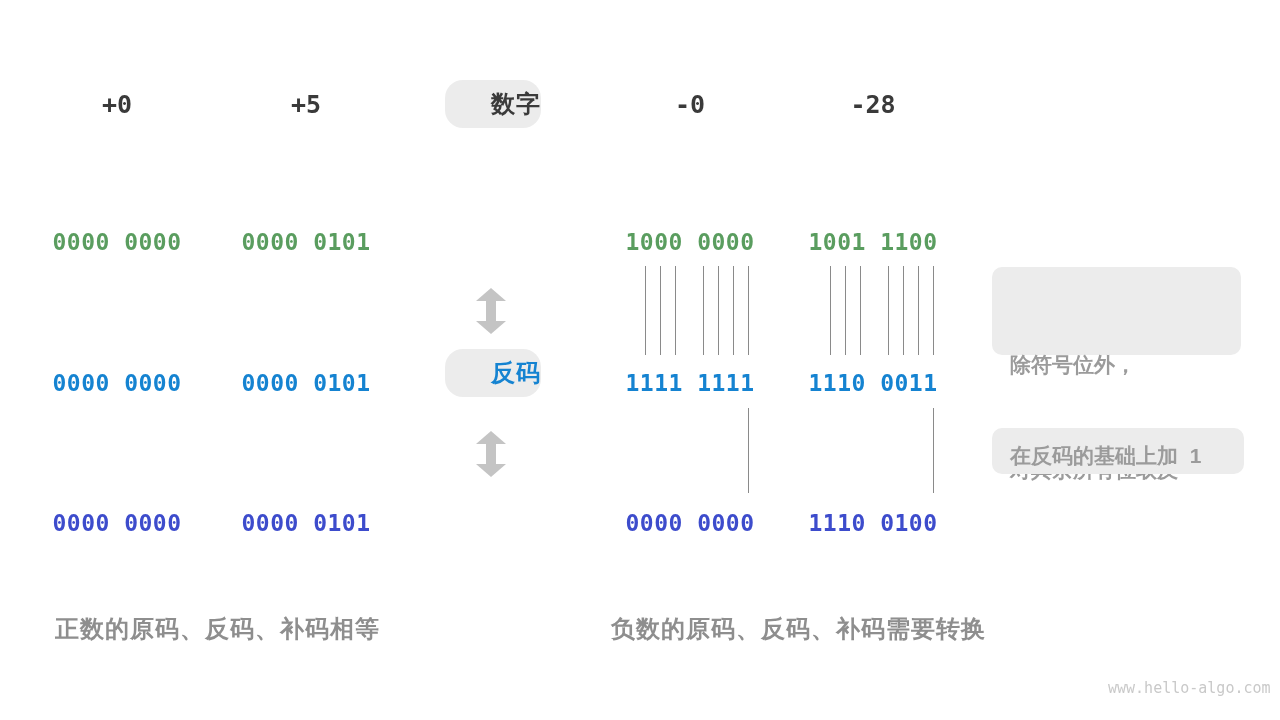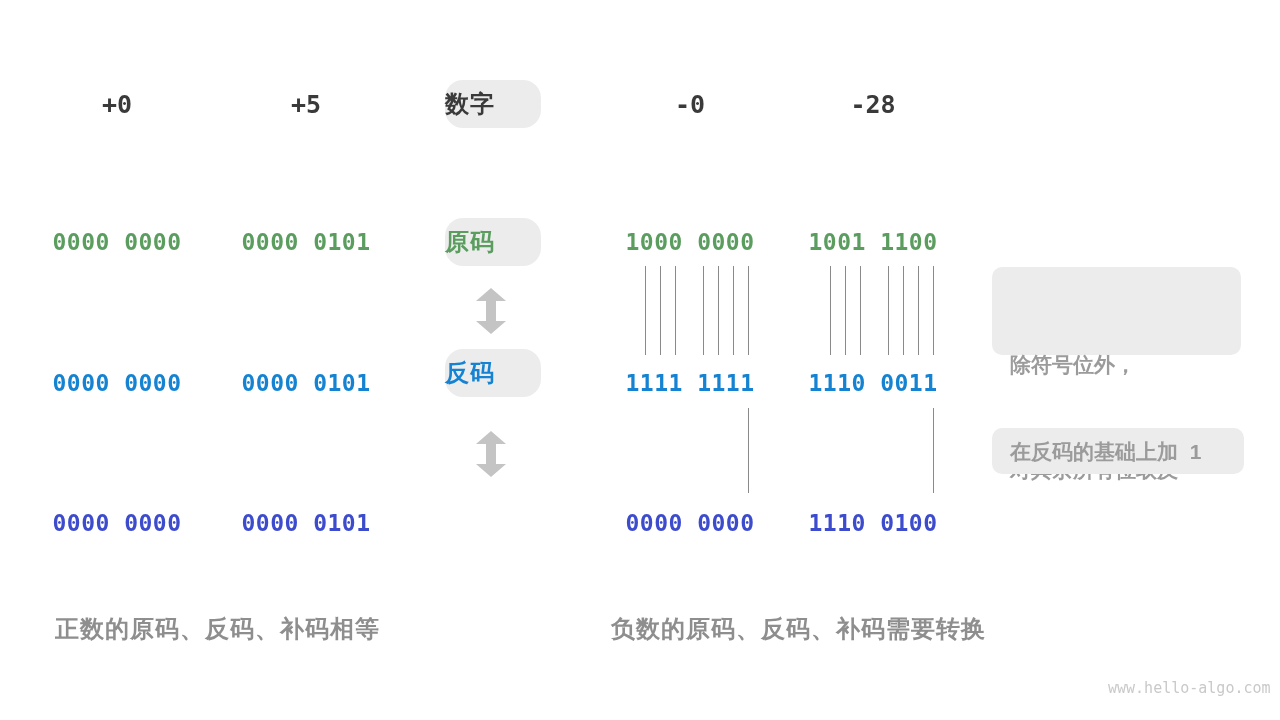--- a/index.html
+++ b/index.html
@@ -23,21 +23,21 @@
   .green{color:var(--green);}
   .blue{color:var(--blue);}
   .indigo{color:var(--indigo);}
   
   .tag{
     position:absolute;
     transform:translate(-50%,-50%);
     width:96px;height:48px;
     background:var(--boxbg);
     border-radius:18px;
-    display:flex;align-items:center;justify-content:flex-start;
+    display:flex;align-items:center;justify-content:flex-end;
     font-size:24px;font-weight:bold;
     letter-spacing:1px;
   }
   
   .vline{
     position:absolute;
     width:1px;
     background:var(--line);
   }
   
@@ -83,23 +83,20 @@
   <span class="mono hdr" style="left:690px;top:104px">-0</span>
   <span class="mono hdr" style="left:873px;top:104px">-28</span>
   <div class="tag" style="left:493px;top:104px;color:var(--dark)">
     <span>数字</span>
   </div>
 
   <span class="mono bin green" style="left:117px;top:242px">0000 0000</span>
   <span class="mono bin green" style="left:306px;top:242px">0000 0101</span>
   <span class="mono bin green" style="left:690px;top:242px">1000 0000</span>
   <span class="mono bin green" style="left:873px;top:242px">1001 1100</span>
-  <div class="tag green" style="left:493px;top:242px">
-    <span>原码</span>
-  </div>
 
   <div id="flip-lines">
       <div class="vline" style="left: 645px; top: 266px; height: 89px;"></div>
       <div class="vline" style="left: 660px; top: 266px; height: 89px;"></div>
       <div class="vline" style="left: 675px; top: 266px; height: 89px;"></div>
       <div class="vline" style="left: 703px; top: 266px; height: 89px;"></div>
       <div class="vline" style="left: 718px; top: 266px; height: 89px;"></div>
       <div class="vline" style="left: 733px; top: 266px; height: 89px;"></div>
       <div class="vline" style="left: 748px; top: 266px; height: 89px;"></div>
       <div class="vline" style="left: 830px; top: 266px; height: 89px;"></div>
@@ -136,21 +133,21 @@
 
   <span class="mono bin indigo" style="left:117px;top:523px">0000 0000</span>
   <span class="mono bin indigo" style="left:306px;top:523px">0000 0101</span>
   <span class="mono bin indigo" style="left:690px;top:523px">0000 0000</span>
   <span class="mono bin indigo" style="left:873px;top:523px">1110 0100</span>
 
   <div class="note" style="left:992px;top:267px;width:249px;height:88px">
     <div>除符号位外，</div>
     <div>对其余所有位取反</div>
   </div>
-  <div class="note" style="left:992px;top:428px;width:252px;height:46px;display:flex;align-items:center">
+  <div class="note" style="left:992px;top:428px;width:252px;height:46px;display:flex;align-items:flex-start">
     <span>在反码的基础上加  1</span>
   </div>
 
   <span class="caption" style="left:55px;top:629px">正数的原码、反码、补码相等</span>
   <span class="caption" style="left:611px;top:629px">负数的原码、反码、补码需要转换</span>
 
   <span class="watermark" style="left:1076px;top:679px">www.hello-algo.com</span>
 </div>
 
 </body></html>

